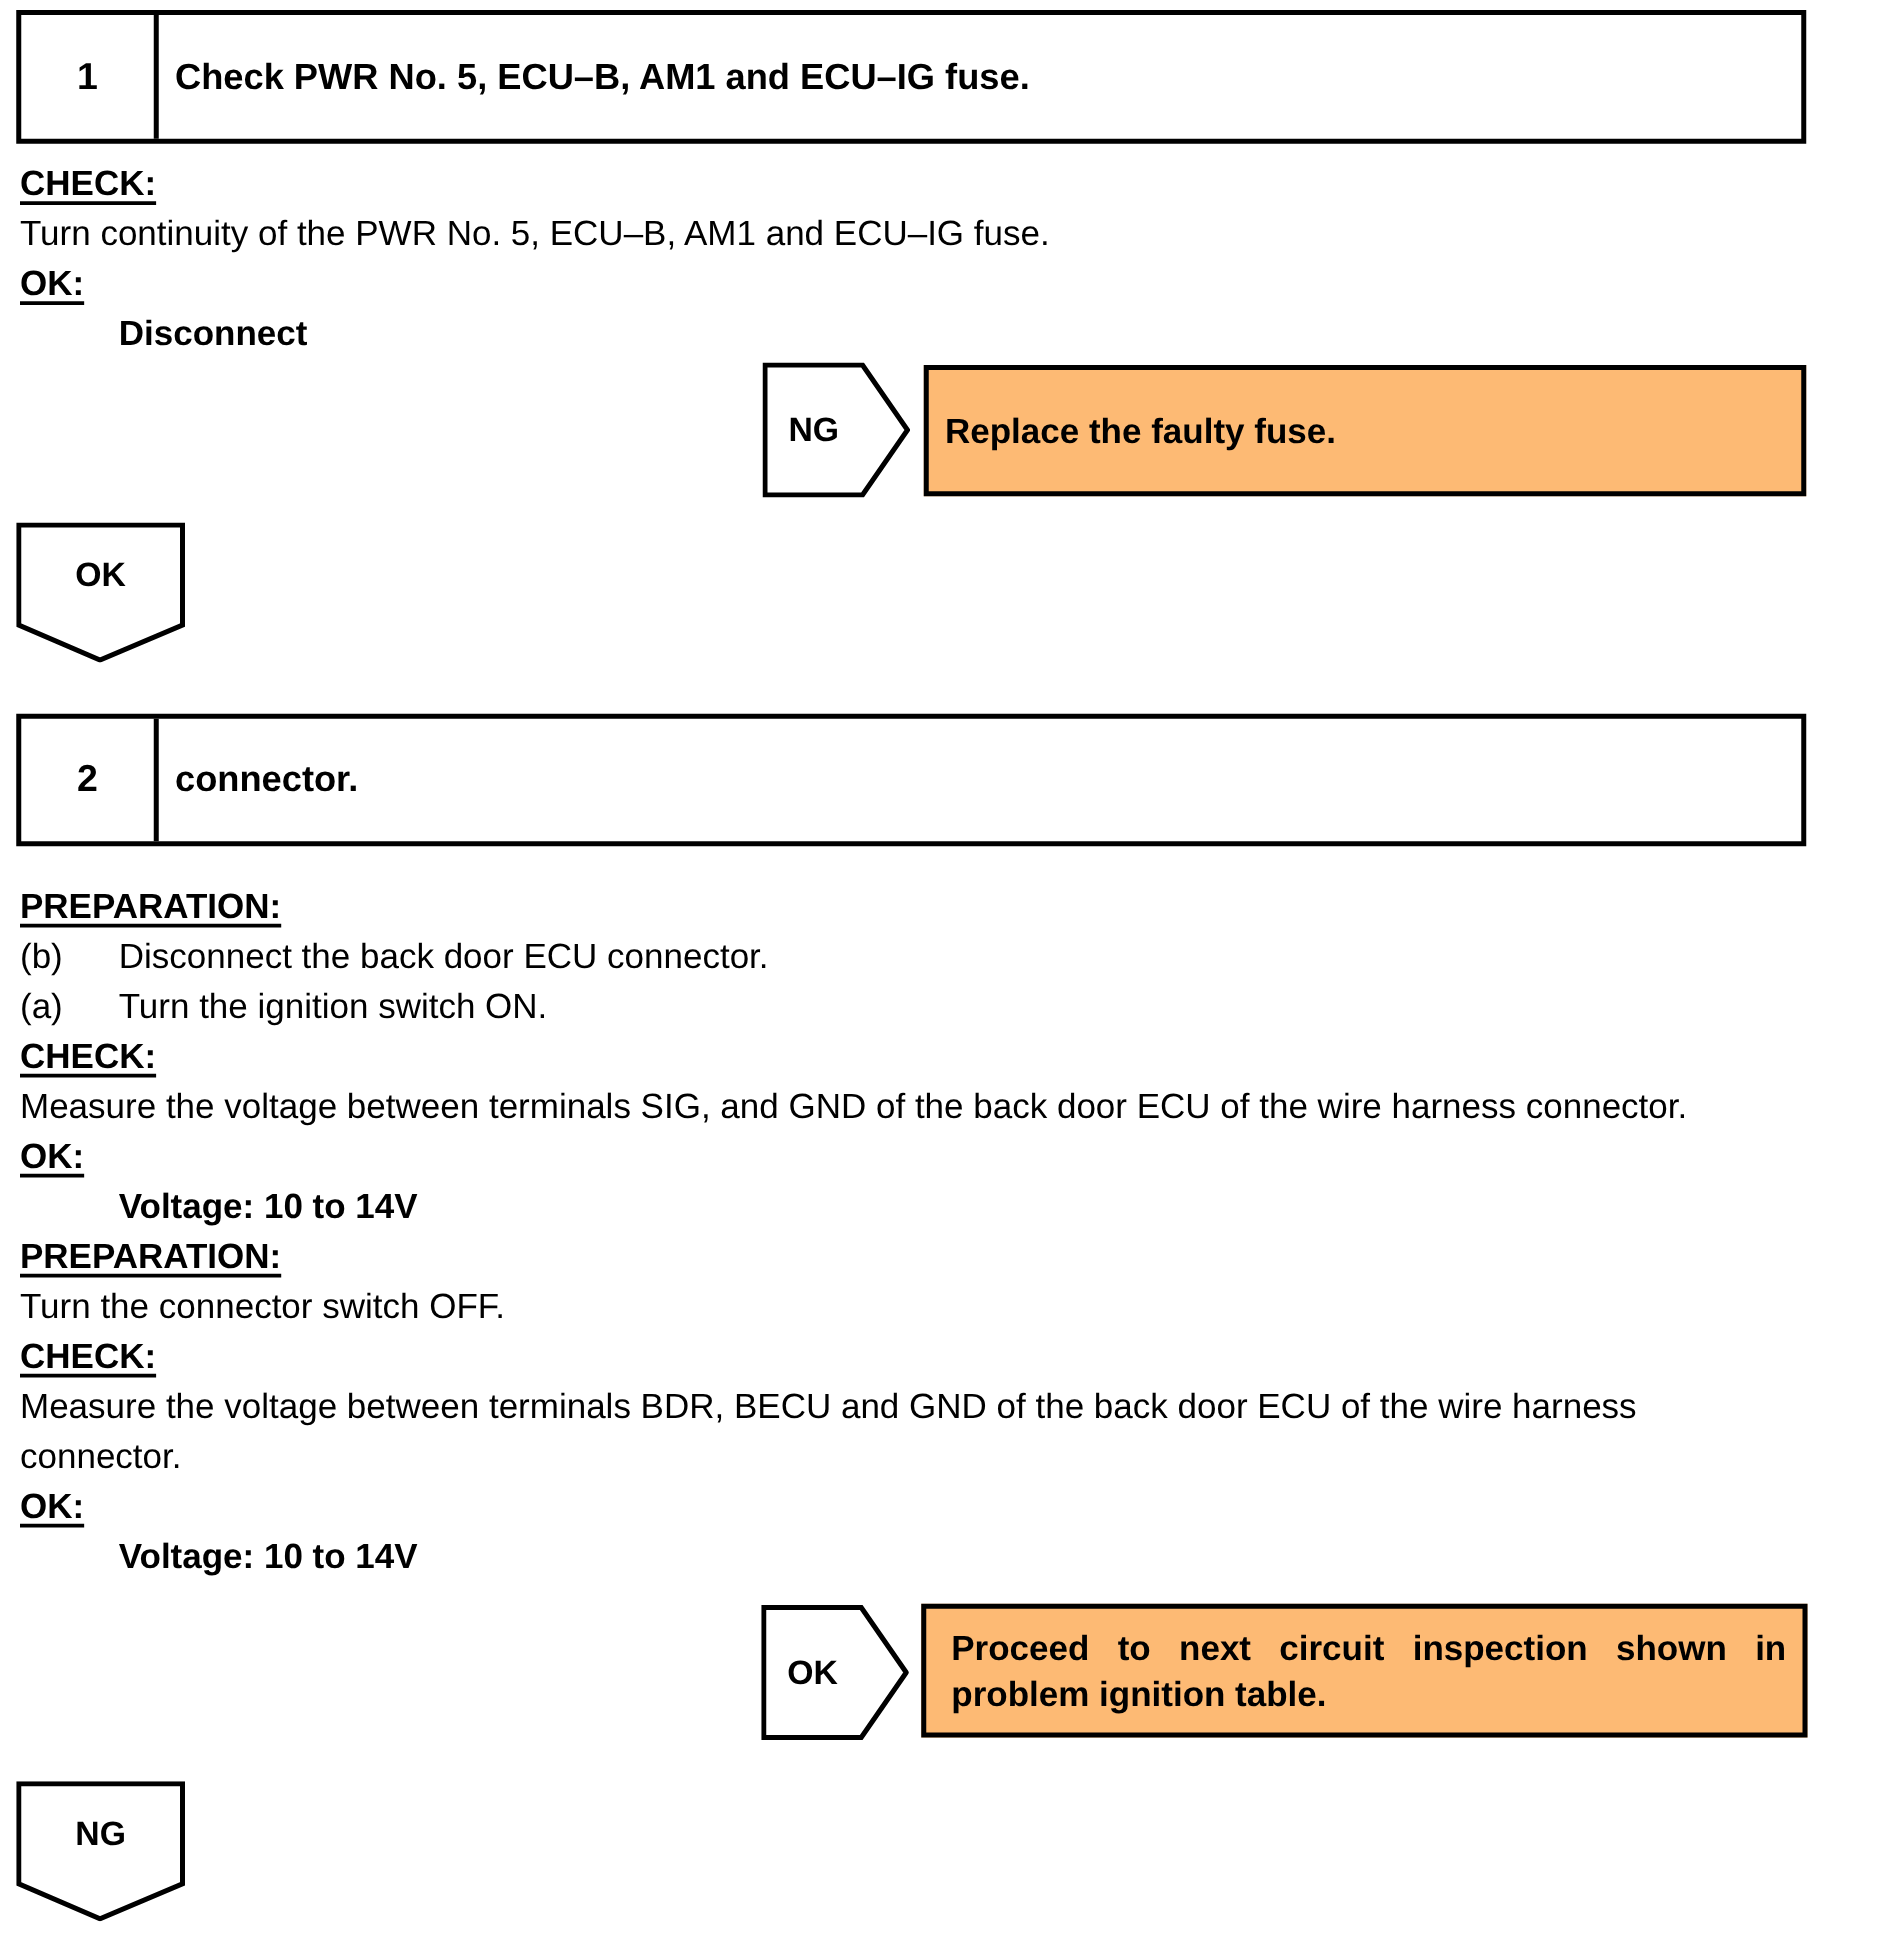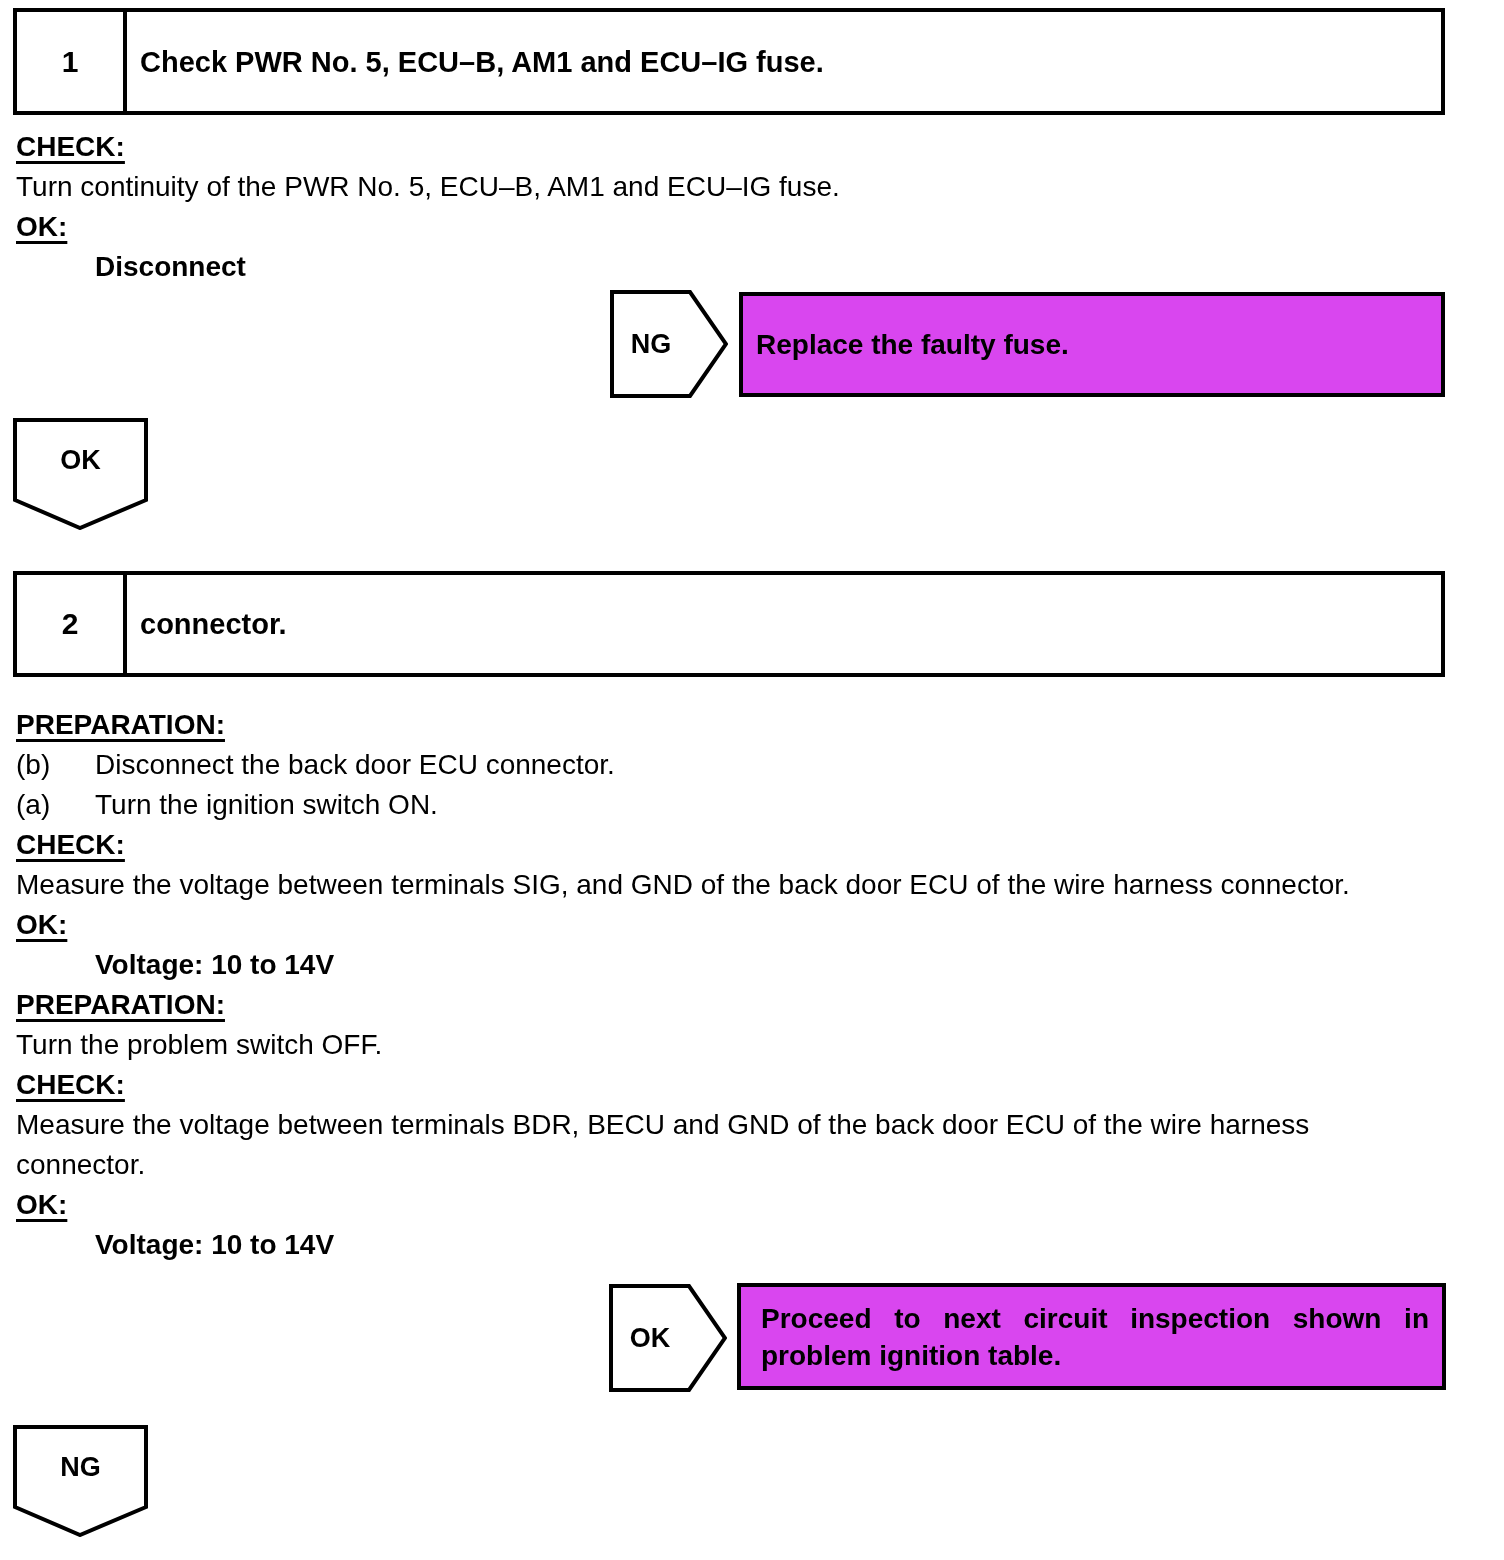--- a/index.html
+++ b/index.html
@@ -49,21 +49,21 @@
   }
   .arrow-right .alabel{left:0;top:0;width:82px;height:100%;}
   .arrow-down .alabel{left:0;top:0;width:100%;height:84px;}
   
   .result-box{
     position:absolute;
     border:4px solid #000;box-sizing:border-box;
     display:flex;flex-direction:column;justify-content:center;
     padding:0 13px;
     font-weight:bold;font-size:28px;line-height:37px;
-    background:#d946ef;
+    background:#fdba74;
   }
   .jline{text-align:justify;text-align-last:justify;}
 </style>
 </head>
 <body>
 
 <div class="page">
 
   <div class="step-header" style="top:8px;height:107px;">
     <div class="step-num">1</div>
@@ -105,21 +105,21 @@
 
   <div class="tblock" style="top:705px;">
     <div class="line"><span class="hl">PREPARATION:</span></div>
     <div class="line"><span class="mk">(b)</span><span>Disconnect the back door ECU connector.</span></div>
     <div class="line"><span class="mk">(a)</span><span>Turn the ignition switch ON.</span></div>
     <div class="line"><span class="hl">CHECK:</span></div>
     <div class="line">Measure the voltage between terminals SIG, and GND of the back door ECU of the wire harness connector.</div>
     <div class="line"><span class="hl">OK:</span></div>
     <div class="line ind b">Voltage: 10 to 14V</div>
     <div class="line"><span class="hl">PREPARATION:</span></div>
-    <div class="line">Turn the problem switch OFF.</div>
+    <div class="line">Turn the connector switch OFF.</div>
     <div class="line"><span class="hl">CHECK:</span></div>
     <div class="line">Measure the voltage between terminals BDR, BECU and GND of the back door ECU of the wire harness</div>
     <div class="line">connector.</div>
     <div class="line"><span class="hl">OK:</span></div>
     <div class="line ind b">Voltage: 10 to 14V</div>
   </div>
 
   <div class="arrow arrow-right" style="left:609px;top:1284px;width:118px;height:108px;">
     <svg width="118" height="108" viewBox="0 0 118 108">
       <polygon points="2,2 80,2 116,54 80,106 2,106" fill="#ffffff" stroke="#000000" stroke-width="4" stroke-linejoin="miter"></polygon>

